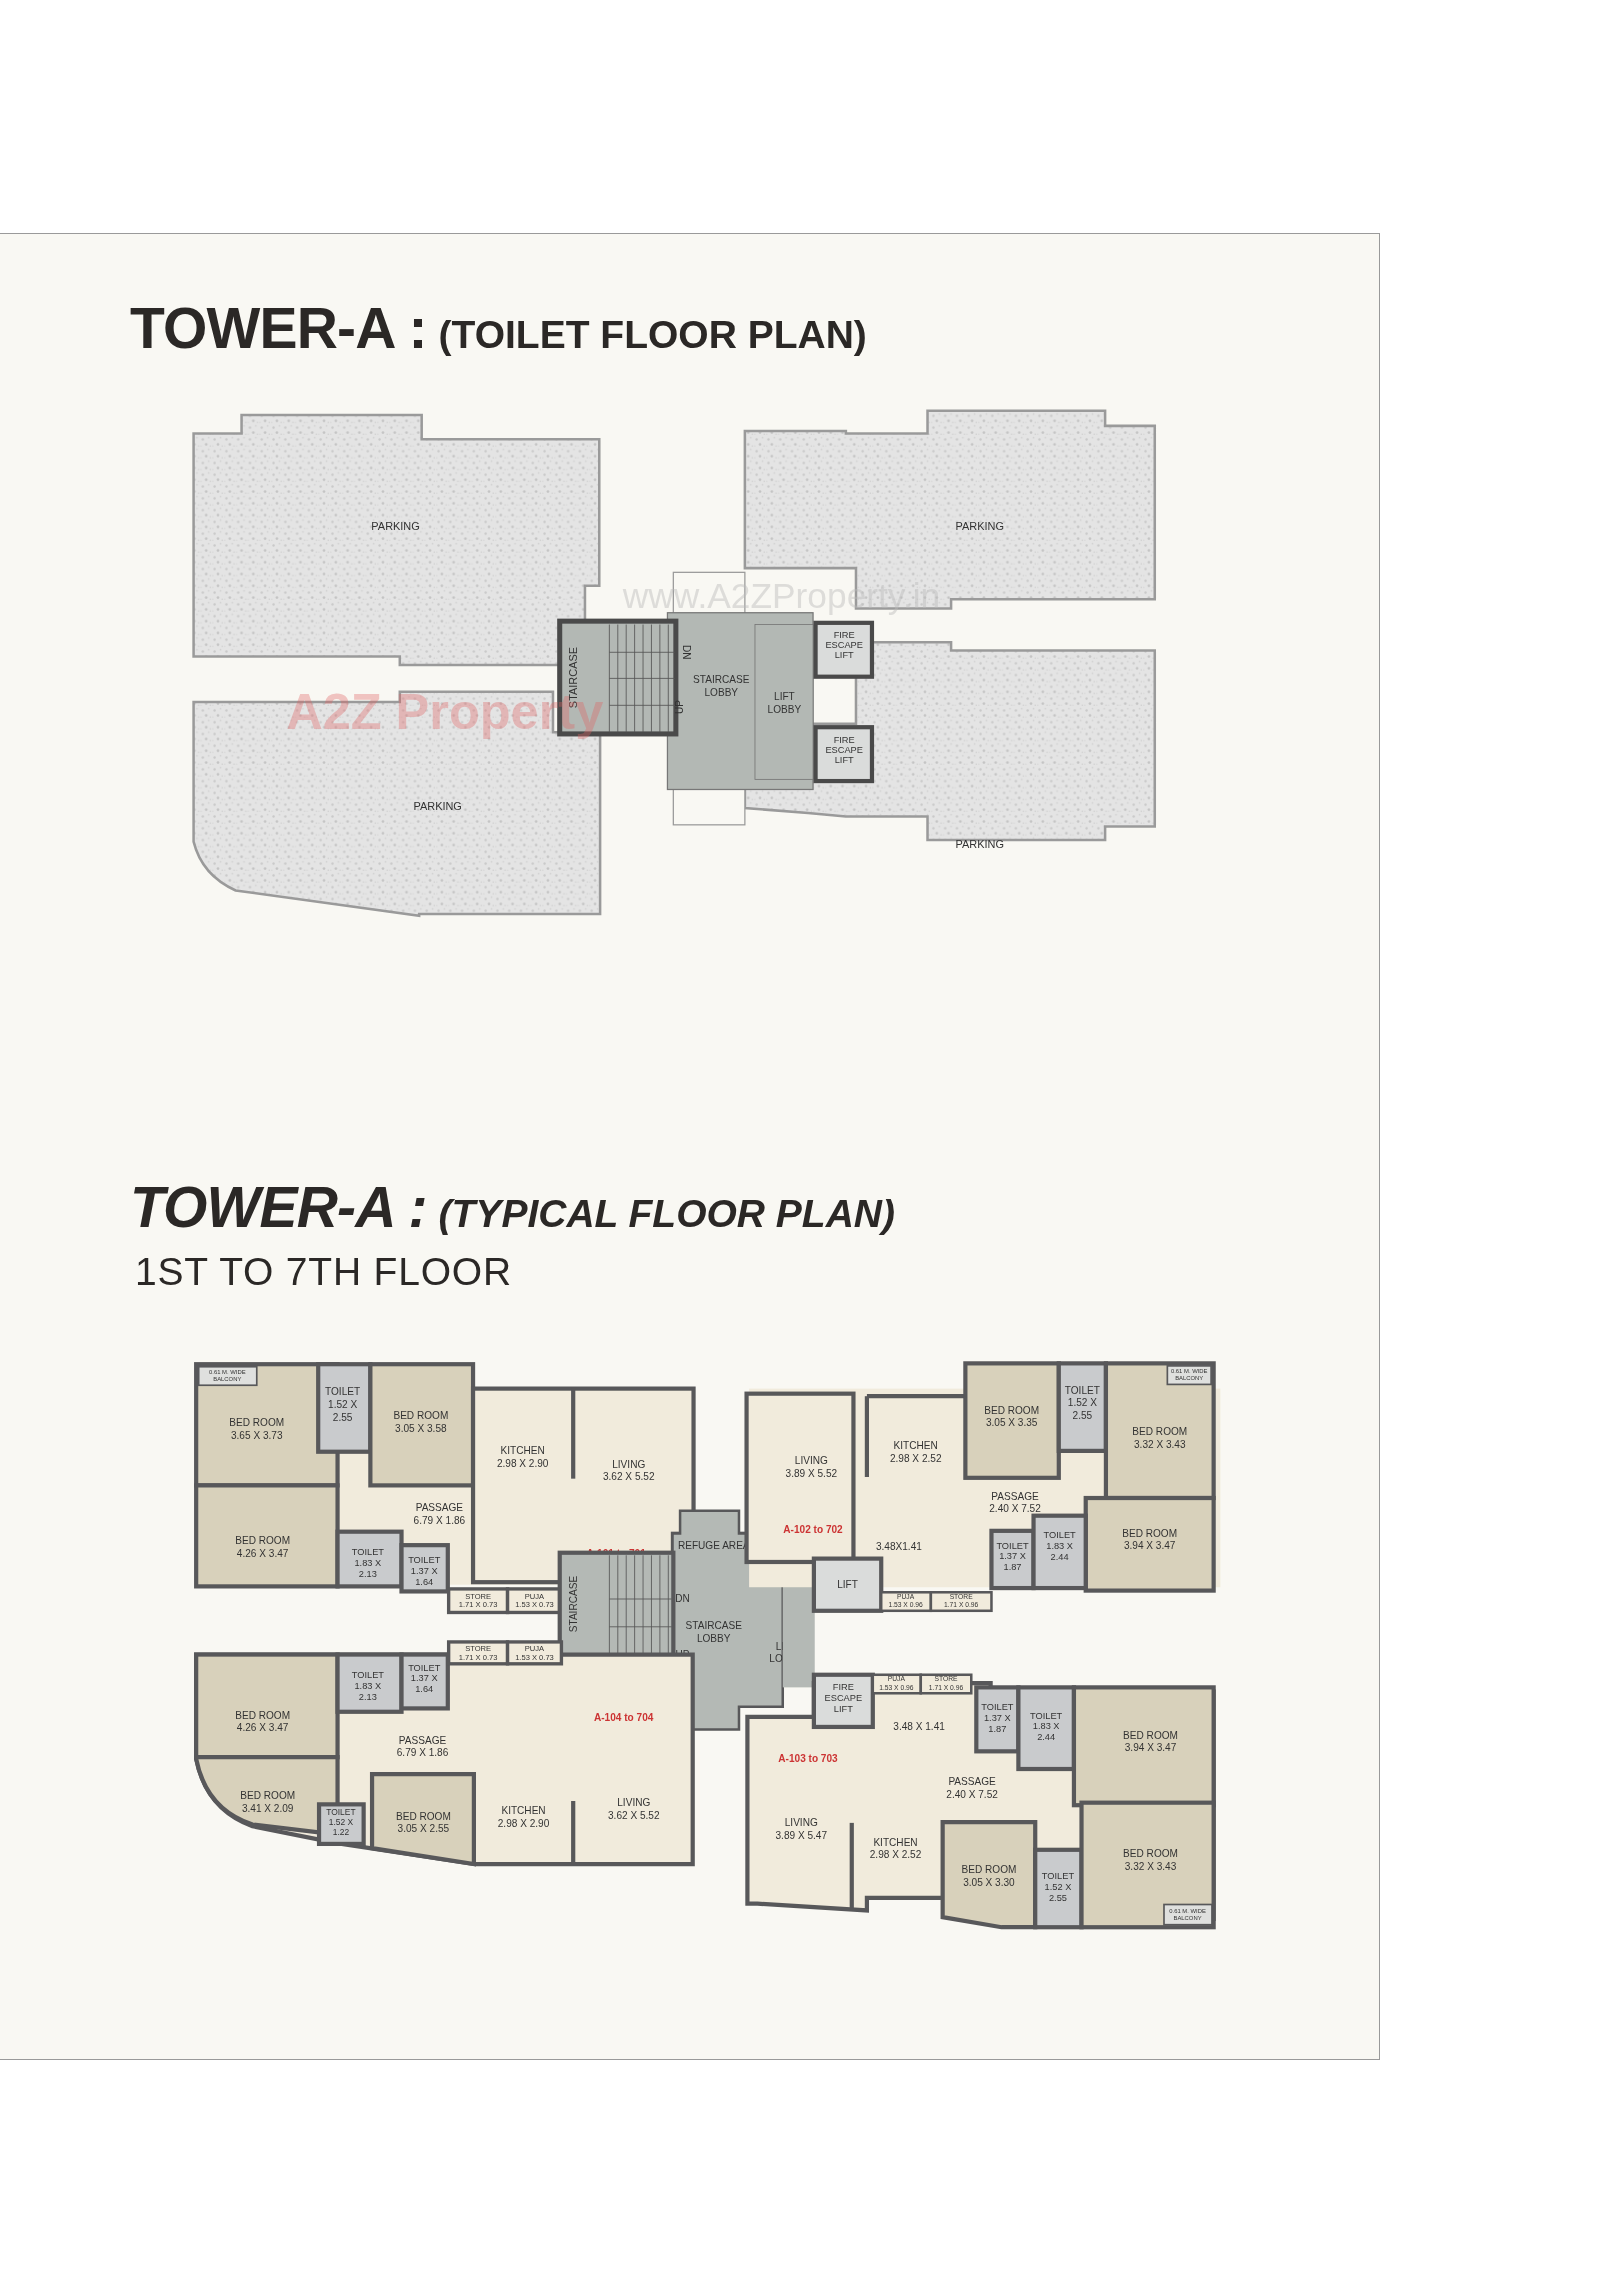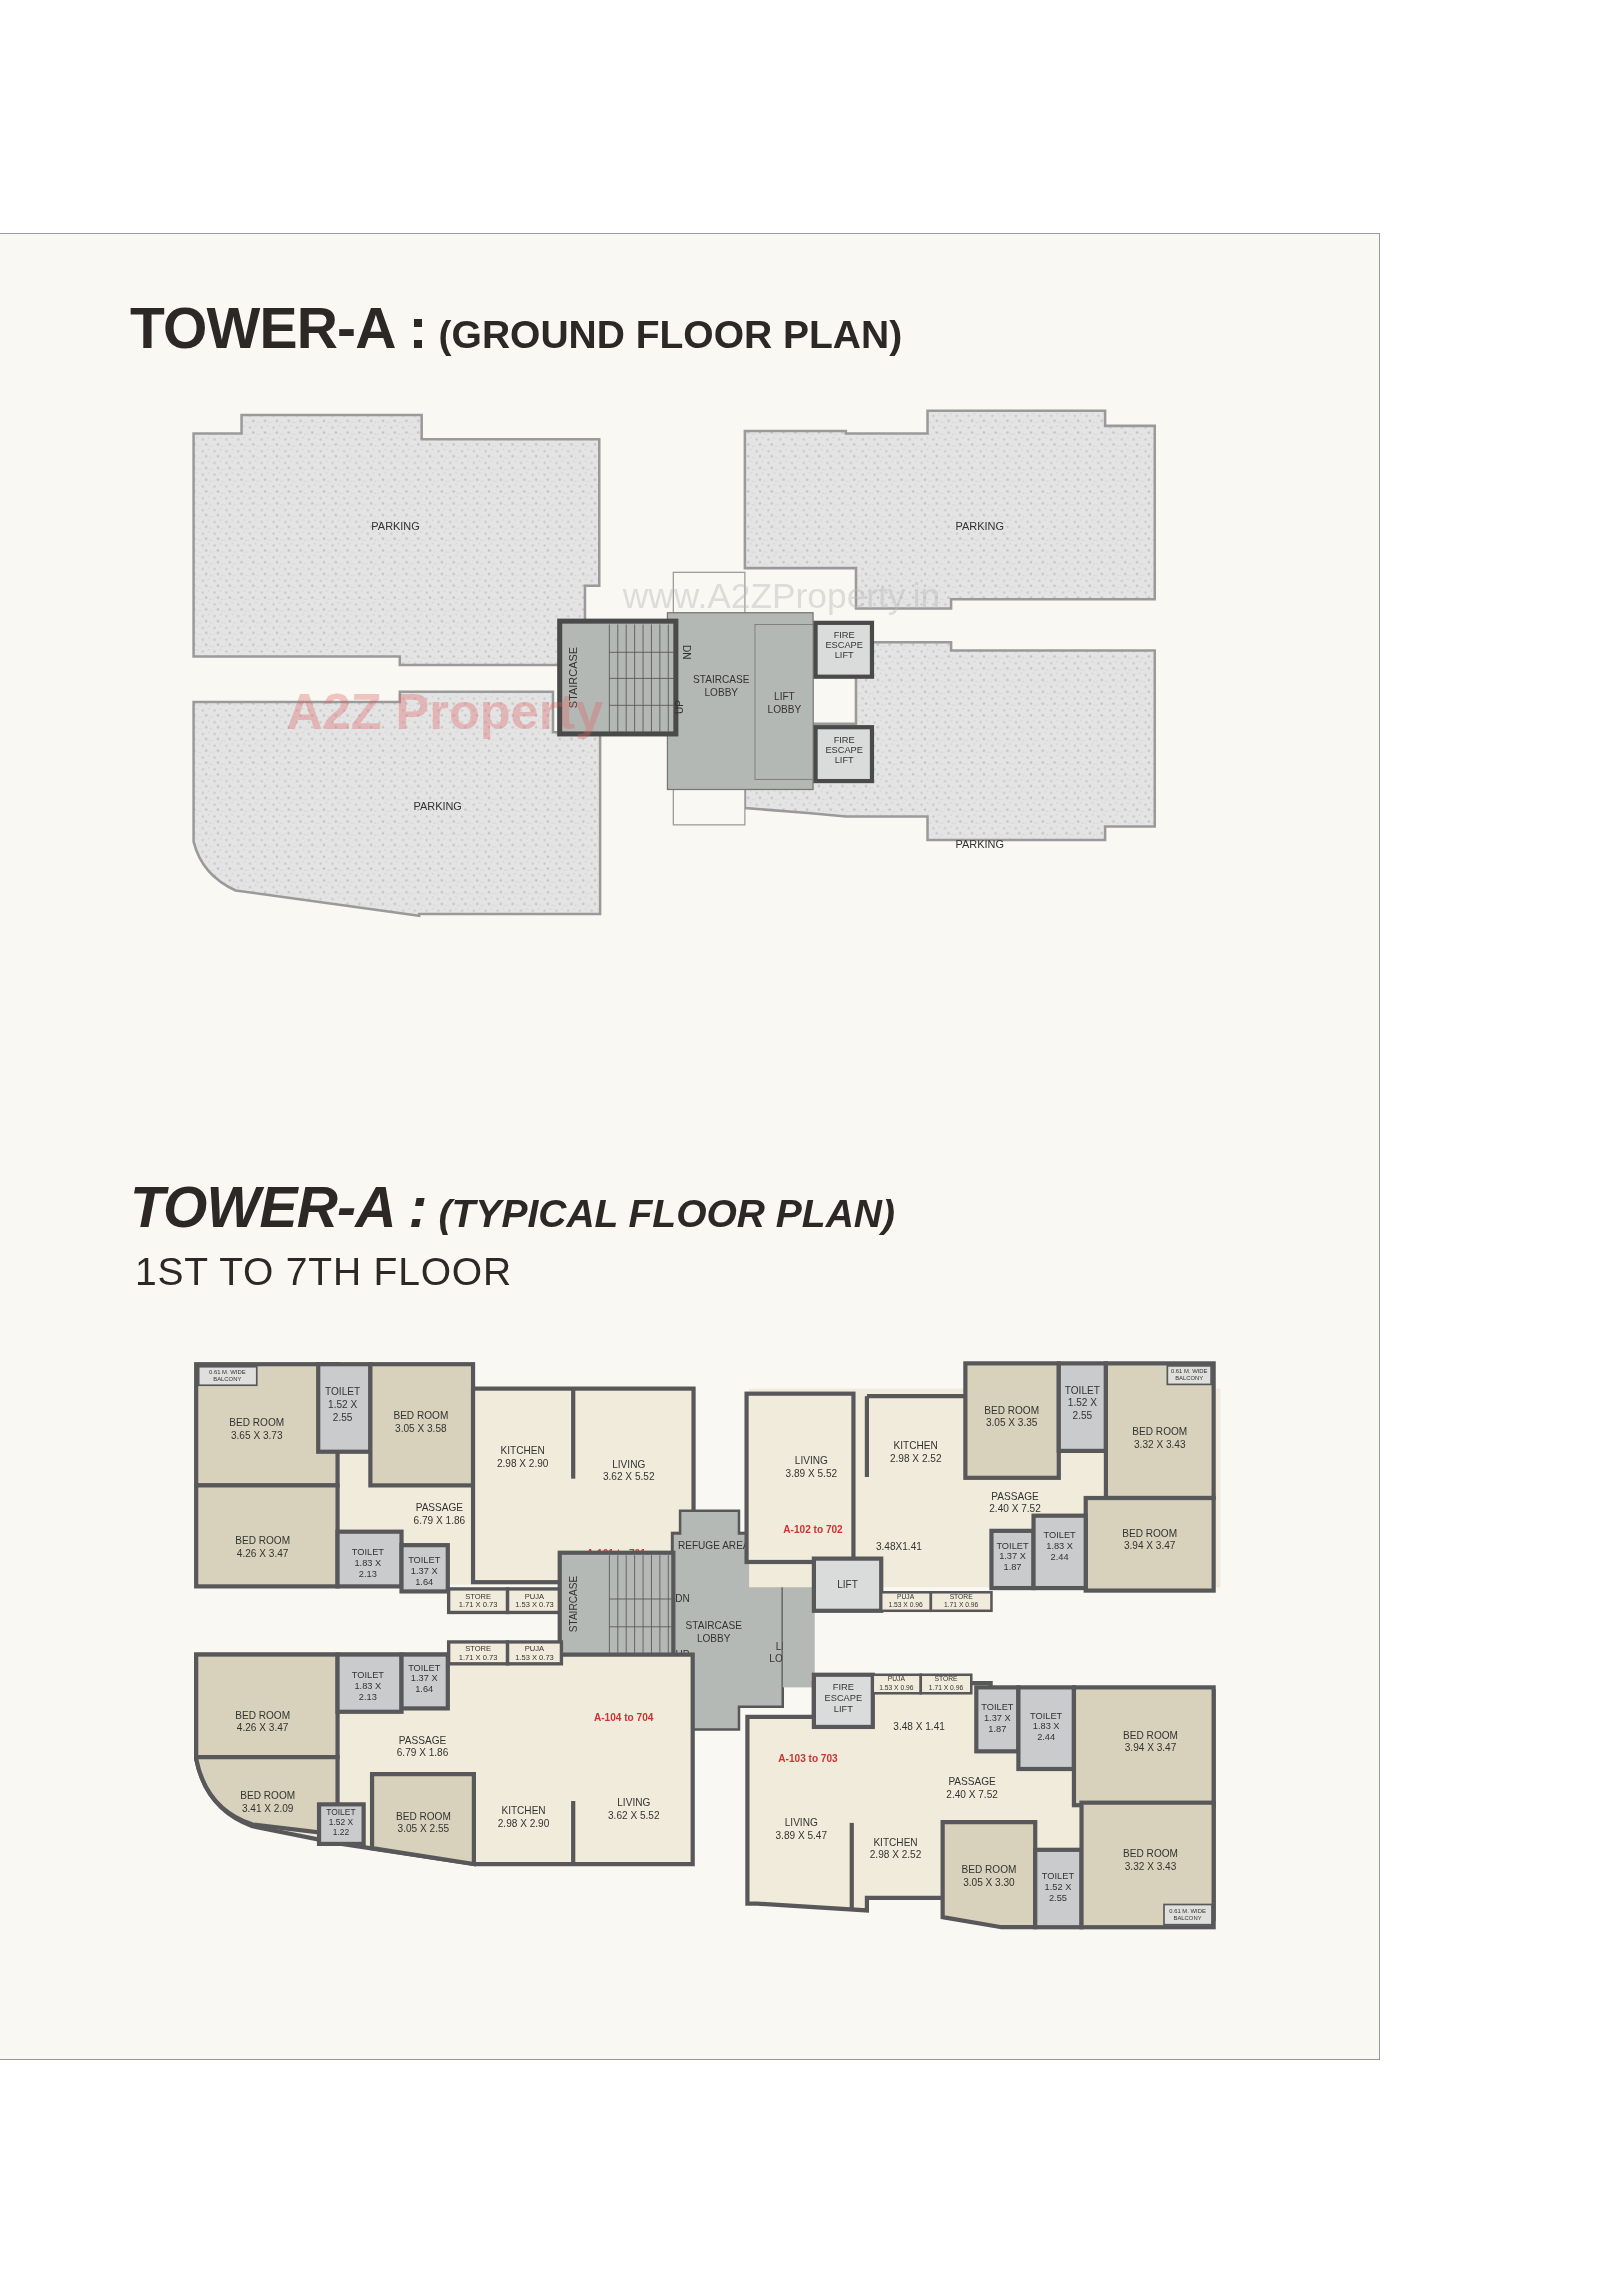--- a/index.html
+++ b/index.html
@@ -11,21 +11,21 @@
   .subtitle{position:absolute;left:135px;top:1250px;font-size:39px;color:#2b2826;font-family:"Liberation Sans",sans-serif;letter-spacing:0.8px;white-space:nowrap;}
   svg text{font-family:"Liberation Sans",sans-serif;}
   .plan{position:absolute;left:0;top:0;}
 </style>
 </head>
 <body>
 
 <div class="panel"></div>
 
 <div class="title" style="top:295px;">
-  <span class="big">TOWER-A :</span><span class="small">(GROUND FLOOR PLAN)</span>
+  <span class="big">TOWER-A :</span><span class="small">(TOILET FLOOR PLAN)</span>
 </div>
 
 <div class="title" style="top:1174px;font-style:italic;">
   <span class="big">TOWER-A :</span><span class="small">(TYPICAL FLOOR PLAN)</span>
 </div>
 <div class="subtitle">1ST TO 7TH FLOOR</div>
 
 <svg class="plan" width="1616" height="1010" viewBox="0 0 1920 1200">
   <defs>
     <pattern id="gravel" width="14" height="14" patternUnits="userSpaceOnUse">

